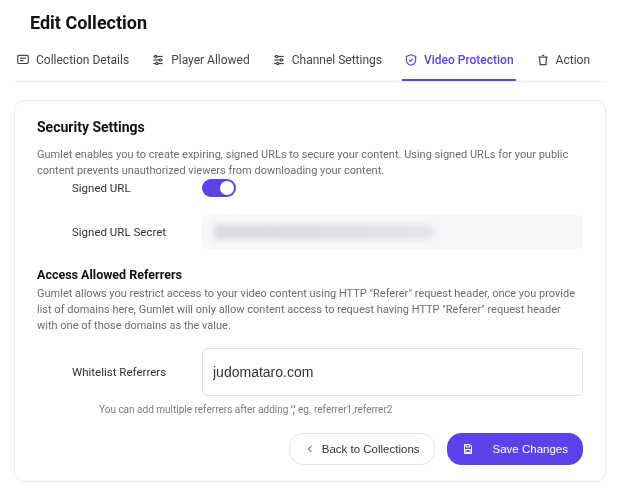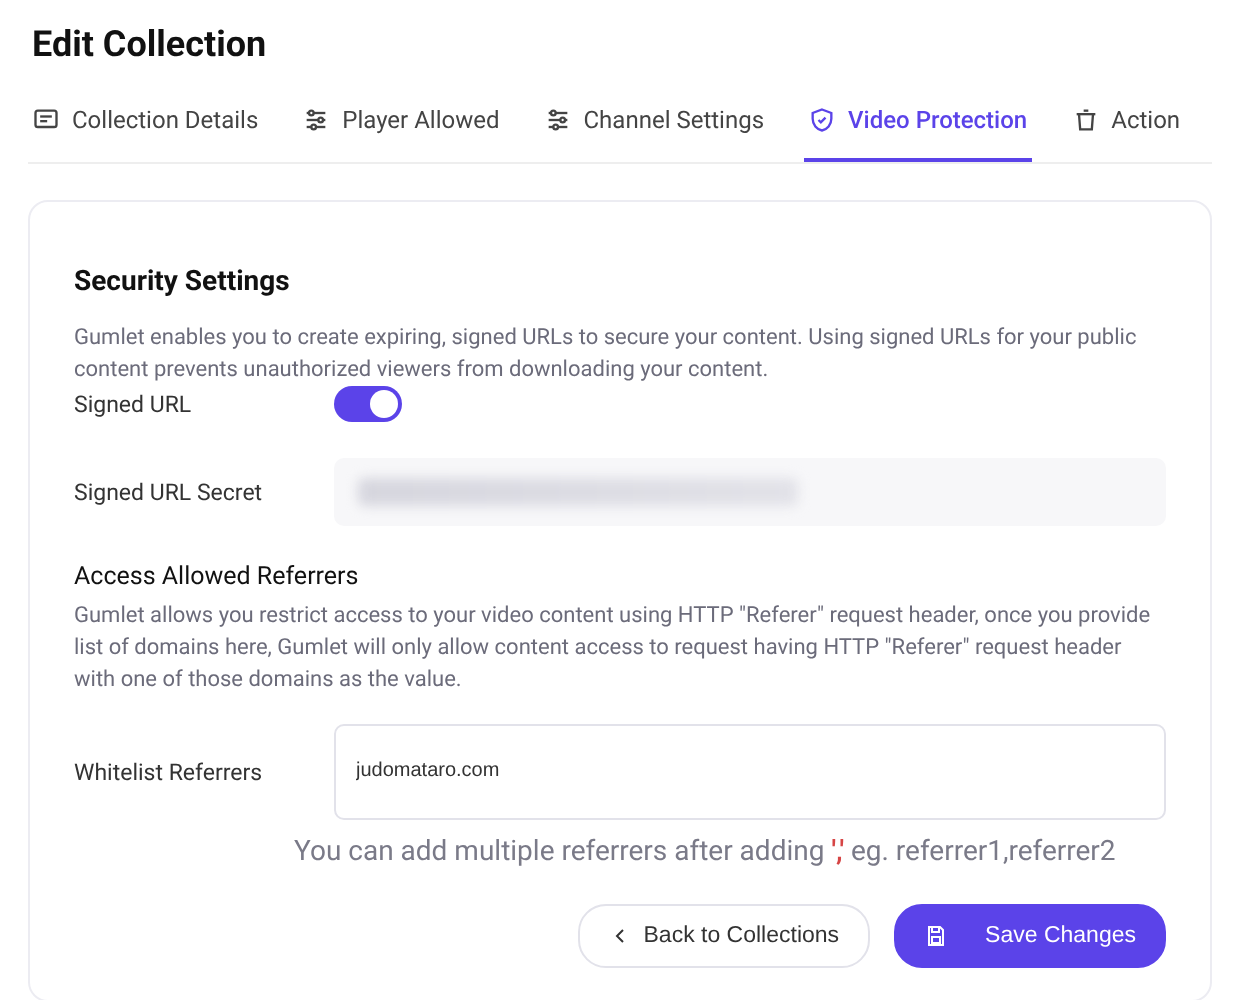--- a/index.html
+++ b/index.html
@@ -1,34 +1,34 @@
 <!DOCTYPE html>
 <html><head>
 <meta charset="utf-8">
 <style>
 * { box-sizing: border-box; margin: 0; padding: 0; }
 body { font-family: -apple-system, BlinkMacSystemFont, "Segoe UI", Roboto, sans-serif; background: #fff; color: #1a1a1a; font-size: 12px; }
 .page { width: 620px; height: 500px; padding: 8px 14px 14px 14px; }
-.page-title { font-size: 18px; font-weight: 700; color: #111; margin: 4px 0 14px 2px; }
+.page-title { font-size: 18px; font-weight: 700; color: #111; margin: 4px 0 14px 16px; }
 .tabs { display: flex; gap: 18px; border-bottom: 1px solid #eee; padding-bottom: 0; align-items: center; }
 .tab { display: flex; gap: 6px; color: #444; font-size: 12px; padding: 6px 2px 12px 2px; cursor: pointer; border-bottom: 2px solid transparent; }
 .tab.active { color: #5b43e9; border-bottom-color: #5b43e9; font-weight: 500; }
 .tab .ico { width: 14px; height: 14px; display: inline-flex; align-items: center; justify-content: center; }
-.card { border: 1px solid #ececf2; border-radius: 10px; padding: 32px 22px 16px 22px; margin-top: 18px; }
+.card { border: 1px solid #ececf2; border-radius: 10px; padding: 18px 22px 16px 22px; margin-top: 18px; }
 .sec-title { font-size: 14px; font-weight: 700; color: #111; margin-bottom: 12px; }
 .sec-desc { font-size: 11px; color: #6b6b7a; line-height: 1.45; }
-.row { display: flex; align-items: center; margin-bottom: 18px; }
+.row { display: flex; align-items: center; margin-bottom: 18px; margin-left: 35px; }
 .row .lbl { width: 130px; font-size: 11.5px; color: #333; }
 .toggle { width: 34px; height: 18px; background: #5b43e9; border-radius: 18px; position: relative; cursor: pointer; }
 .toggle .knob { position: absolute; width: 14px; height: 14px; background: #fff; border-radius: 50%; top: 2px; right: 2px; }
 .secret-box { flex: 1; height: 34px; background: #f7f7f9; border-radius: 5px; position: relative; overflow: hidden; }
 .secret-blur { position: absolute; left: 12px; top: 10px; width: 220px; height: 14px; background: linear-gradient(90deg, #d6d6de 0%, #e2e2e8 100%); filter: blur(3px); border-radius: 3px; }
-.sub-title { font-size: 12.5px; font-weight: 400; color: #111; margin: 12px 0 4px 0; }
-.input { flex: 1; height: 48px; border: 1px solid #e2e2ea; border-radius: 5px; padding: 0 10px; font-size: 10px; color: #333; outline: none; }
-.hint { font-size: 14px; color: #7a7a88; margin-left: 110px; margin-top: -10px; margin-bottom: 18px; }
+.sub-title { font-size: 12.5px; font-weight: 700; color: #111; margin: 12px 0 4px 0; }
+.input { flex: 1; height: 48px; border: 1px solid #e2e2ea; border-radius: 5px; padding: 0 10px; font-size: 14px; color: #333; outline: none; }
+.hint { font-size: 10px; color: #7a7a88; margin-left: 62px; margin-top: -10px; margin-bottom: 18px; }
 .hint .red { color: #d64545; font-weight: 600; }
 .actions { display: flex; gap: 12px; justify-content: flex-end; }
 .btn { display: inline-flex; align-items: center; gap: 6px; height: 32px; padding: 0 14px; border-radius: 14px; font-size: 11.5px; cursor: pointer; border: 1px solid #e2e2ea; background: #fff; color: #333; }
 .btn.primary { background: #5b43e9; border-color: #5b43e9; color: #fff; font-weight: 500; gap: 19px; }
 svg { display: block; }
 </style>
 </head>
 <body>
 
 <div class="page">

